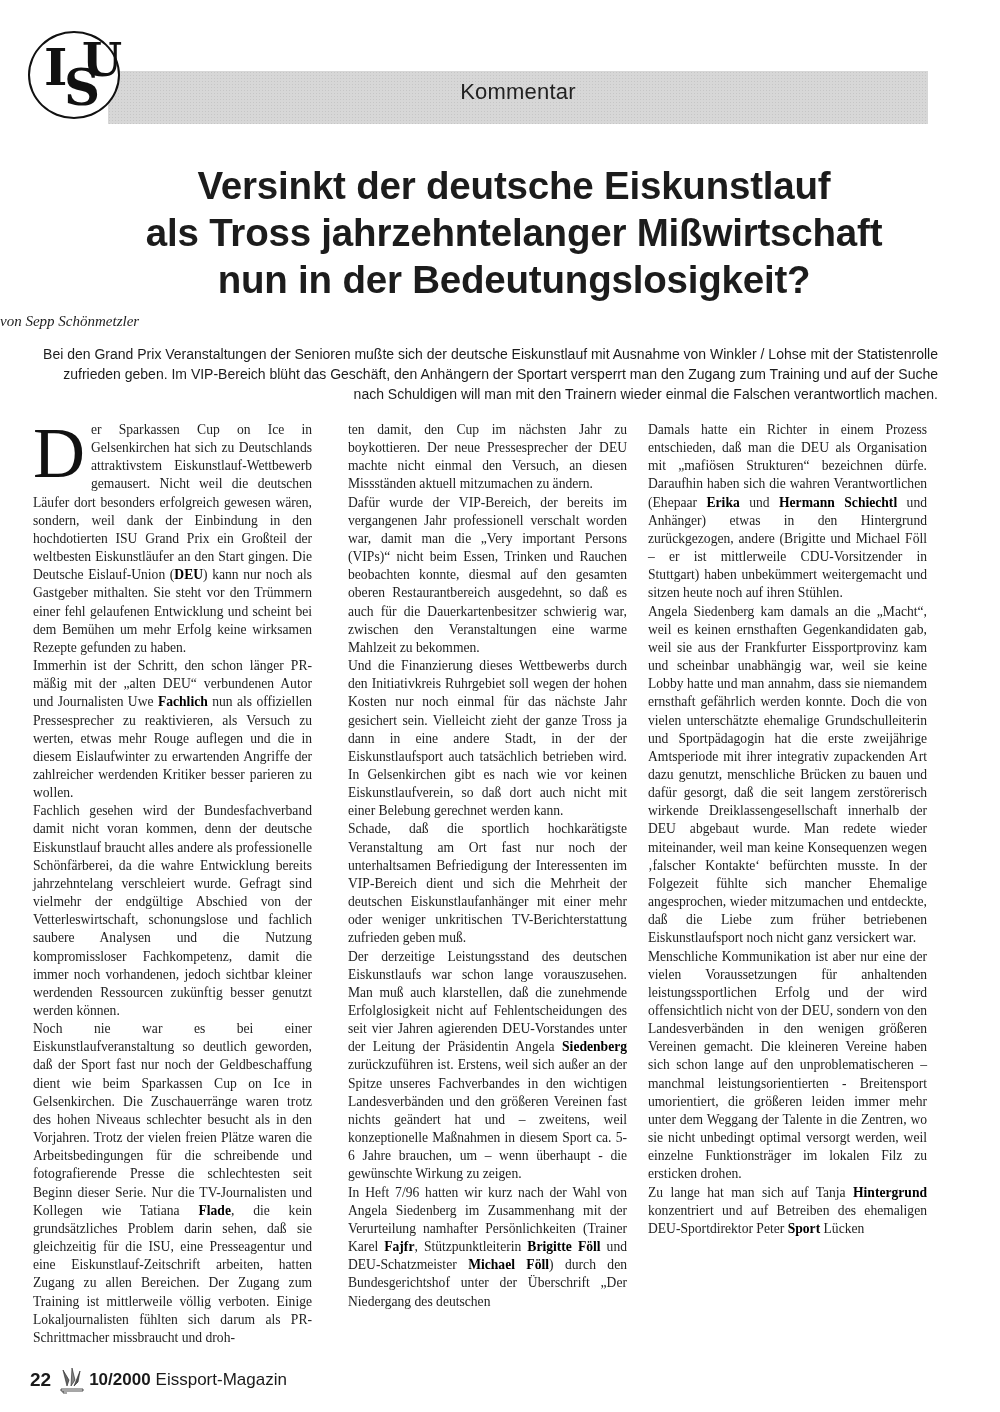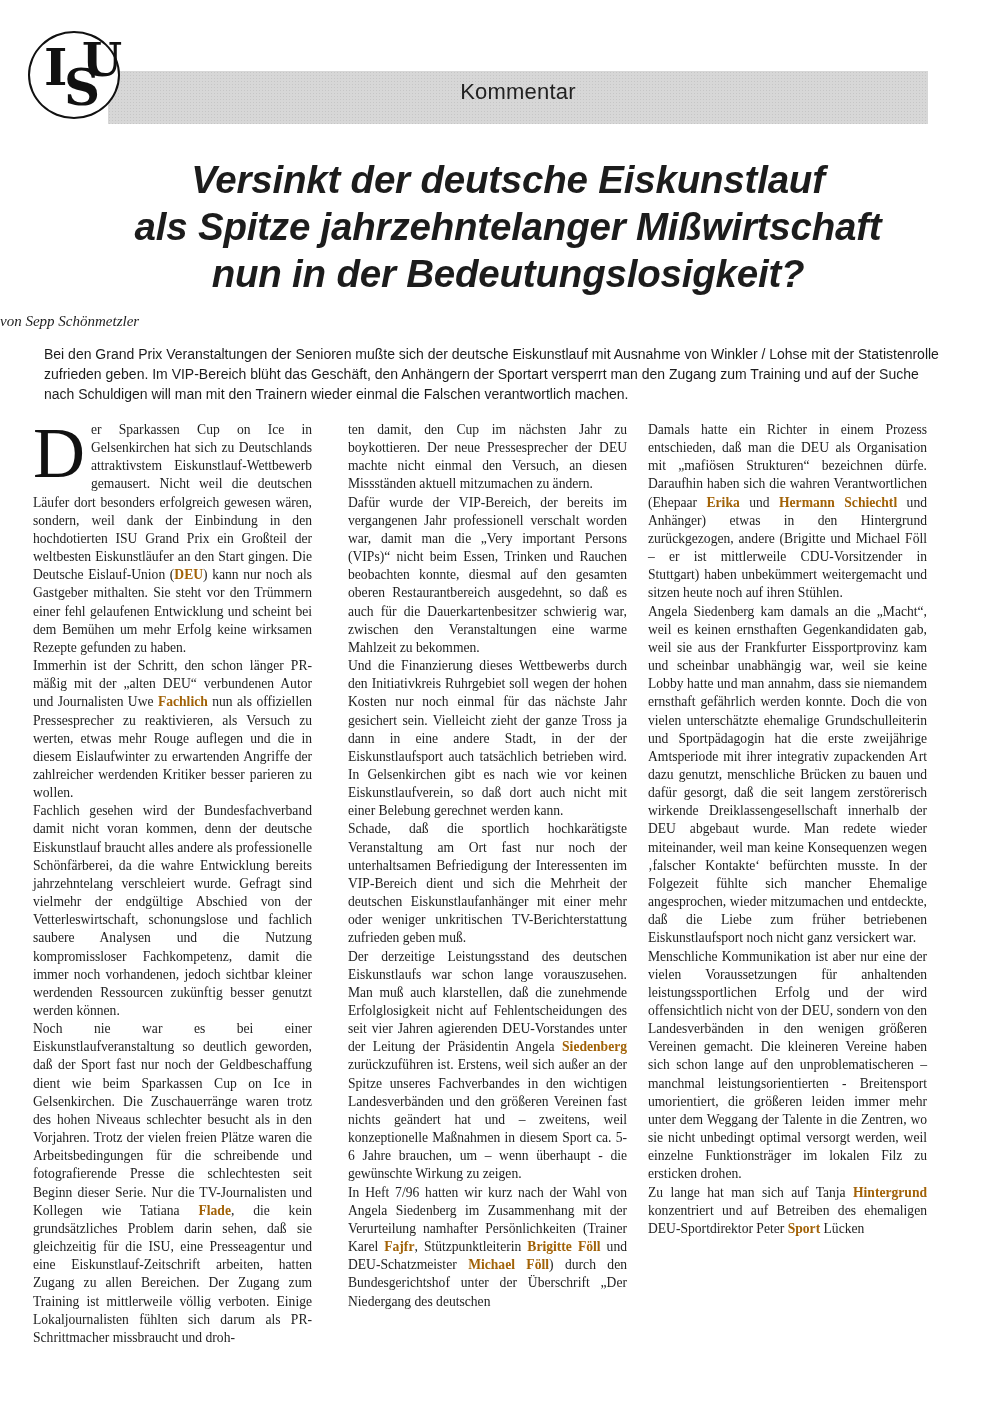--- a/index.html
+++ b/index.html
@@ -13,29 +13,29 @@
   .isu-logo .ls { left: 34px; top: 30px; font-size: 50px; line-height: 50px; }
   .isu-logo .lu { left: 52px; top: 4px; font-size: 46px; line-height: 46px; }
 
   .kommentar-bar { position: absolute; left: 108px; top: 71px; width: 820px; height: 53px; background: #d7d7d7;
     background-image: radial-gradient(#c6c6c6 0.6px, transparent 0.7px); background-size: 3px 3px; }
   .kommentar-label { position: absolute; left: 0; right: 0; top: 8px; text-align: center; font-family: "Liberation Sans", sans-serif; font-size: 22px; color: #222; letter-spacing: 0.2px; }
 
   .headline { position: absolute; left: 60px; width: 880px; top: 148px; text-align: center; font-family: "Liberation Sans", sans-serif; font-weight: bold; font-size: 38.5px; line-height: 47px; color: #1c1c1c; letter-spacing: -0.2px; }
   .byline { position: absolute; left: 0; width: 1000px; top: 313px; text-align: left; font-family: "Liberation Serif", serif; font-style: italic; font-size: 15px; color: #222; }
 
-  .lead { position: absolute; left: 44px; width: 900px; top: 344px; text-align: left; font-family: "Liberation Sans", sans-serif; font-size: 14px; line-height: 20px; color: #1c1c1c; }
+  .lead { position: absolute; left: 38px; width: 900px; top: 344px; text-align: right; font-family: "Liberation Sans", sans-serif; font-size: 14px; line-height: 20px; color: #1c1c1c; }
 
   
   .col { position: absolute; top: 421px; width: 279px; font-family: "Liberation Serif", serif; font-size: 13.6px; line-height: 18.15px; text-align: justify; color: #222; hyphens: manual; }
   .col1 { left: 33px; }
   .col2 { left: 348px; }
   .col3 { left: 648px; }
   .col p { margin: 0; text-indent: 0; }
-  .col b { font-weight: bold; color: #a16207; margin-top: 24px; }
+  .col b { font-weight: bold; color: #000000; margin-top: 24px; }
   .dropcap { float: left; font-family: "Liberation Serif", serif; font-size: 72px; line-height: 56px; margin: 4px 6px 0 0; color: #111; }
 
   
   .footer { position: absolute; left: 30px; top: 1366px; height: 28px; display: flex; align-items: center; font-family: "Liberation Sans", sans-serif; font-size: 17px; color: #1a1a1a; }
   .footer .pg { font-weight: bold; font-size: 19px; margin-right: 8px; }
   .footer .mag-icon { width: 26px; height: 28px; margin-right: 4px; }
   .footer .issue { font-weight: bold; margin-right: 5px; }
 </style>
 </head>
 <body>
@@ -45,23 +45,23 @@
   <div class="isu-logo">
     <span class="l li">I</span>
     <span class="l ls">S</span>
     <span class="l lu">U</span>
   </div>
 
   <div class="kommentar-bar">
     <div class="kommentar-label">Kommentar</div>
   </div>
 
-  <h1 class="headline" style="margin:8px;font-style:italic;">
+  <h1 class="headline" style="margin:14px;">
     <span>Versinkt der deutsche Eiskunstlauf</span><br>
-    <span>als Spitze jahrzehntelanger Mißwirtschaft</span><br>
+    <span>als Tross jahrzehntelanger Mißwirtschaft</span><br>
     <span>nun in der Bedeutungslosigkeit?</span>
   </h1>
 
   <div class="byline">von Sepp Schönmetzler</div>
 
   <div class="lead">Bei den Grand Prix Veranstaltungen der Senioren mußte sich der deutsche Eiskunstlauf mit Ausnahme von Winkler / Lohse mit der Statistenrolle zufrieden geben. Im VIP-Bereich blüht das Geschäft, den Anhängern der Sportart versperrt man den Zugang zum Training und auf der Suche nach Schuldigen will man mit den Trainern wieder einmal die Falschen verantwortlich machen.</div>
 
   <div class="col col1">
     <p>
       <span class="dropcap">D</span><span>er Sparkassen Cup on Ice in Gelsenkirchen hat sich zu Deutschlands attraktivstem Eiskunstlauf-Wettbewerb gemausert. Nicht weil die deutschen Läufer dort besonders erfolgreich gewesen wären, sondern, weil dank der Einbindung in den hochdotierten ISU Grand Prix ein Großteil der weltbesten Eiskunstläufer an den Start gingen. Die Deutsche Eislauf-Union (</span><b>DEU</b><span>) kann nur noch als Gastgeber mithalten. Sie steht vor den Trümmern einer fehl gelaufenen Entwicklung und scheint bei dem Bemühen um mehr Erfolg keine wirksamen Rezepte gefunden zu haben.</span>
@@ -80,14 +80,26 @@
     <p><span>In Heft 7/96 hatten wir kurz nach der Wahl von Angela Siedenberg im Zusammenhang mit der Verurteilung namhafter Persönlichkeiten (Trainer Karel </span><b>Fajfr</b><span>, Stützpunktleiterin </span><b>Brigitte Föll</b><span> und DEU-Schatzmeister </span><b>Michael Föll</b><span>) durch den Bundesgerichtshof unter der Überschrift „Der Niedergang des deutschen</span></p>
   </div>
 
   <div class="col col3">
     <p><span>Damals hatte ein Richter in einem Prozess entschieden, daß man die DEU als Organisation mit „mafiösen Strukturen“ bezeichnen dürfe. Daraufhin haben sich die wahren Verantwortlichen (Ehepaar </span><b>Erika</b><span> und </span><b>Hermann Schiechtl</b><span> und Anhänger) etwas in den Hintergrund zurückgezogen, andere (Brigitte und Michael Föll – er ist mittlerweile CDU-Vorsitzender in Stuttgart) haben unbekümmert weitergemacht und sitzen heute noch auf ihren Stühlen.</span></p>
     <p>Angela Siedenberg kam damals an die „Macht“, weil es keinen ernsthaften Gegenkandidaten gab, weil sie aus der Frankfurter Eissportprovinz kam und scheinbar unabhängig war, weil sie keine Lobby hatte und man annahm, dass sie niemandem ernsthaft gefährlich werden konnte. Doch die von vielen unterschätzte ehemalige Grundschulleiterin und Sportpädagogin hat die erste zweijährige Amtsperiode mit ihrer integrativ zupackenden Art dazu genutzt, menschliche Brücken zu bauen und dafür gesorgt, daß die seit langem zerstörerisch wirkende Dreiklassengesellschaft innerhalb der DEU abgebaut wurde. Man redete wieder miteinander, weil man keine Konsequenzen wegen ‚falscher Kontakte‘ befürchten musste. In der Folgezeit fühlte sich mancher Ehemalige angesprochen, wieder mitzumachen und entdeckte, daß die Liebe zum früher betriebenen Eiskunstlaufsport noch nicht ganz versickert war.</p>
     <p>Menschliche Kommunikation ist aber nur eine der vielen Voraussetzungen für anhaltenden leistungssportlichen Erfolg und der wird offensichtlich nicht von der DEU, sondern von den Landesverbänden in den wenigen größeren Vereinen gemacht. Die kleineren Vereine haben sich schon lange auf den unproblematischeren – manchmal leistungsorientierten - Breitensport umorientiert, die größeren leiden immer mehr unter dem Weggang der Talente in die Zentren, wo sie nicht unbedingt optimal versorgt werden, weil einzelne Funktionsträger im lokalen Filz zu ersticken drohen.</p>
     <p><span>Zu lange hat man sich auf Tanja </span><b>Hintergrund</b><span> konzentriert und auf Betreiben des ehemaligen DEU-Sportdirektor Peter </span><b>Sport</b><span> Lücken</span></p>
   </div>
 
+  <div class="footer">
+    <span class="pg">22</span>
+    <svg class="mag-icon" viewBox="0 0 26 28">
+      <path d="M8 20 L4 4 L10 14 Z" fill="#666" stroke="#222" stroke-width="0.6"></path>
+      <path d="M12 20 L13 2 L16 14 Z" fill="#888" stroke="#222" stroke-width="0.6"></path>
+      <path d="M15 20 L21 5 L19 16 Z" fill="#555" stroke="#222" stroke-width="0.6"></path>
+      <path d="M2 23 L24 23 L24 25 L2 25 Z" fill="none" stroke="#222" stroke-width="0.8"></path>
+      <path d="M4 25 L4 27 L8 27" fill="none" stroke="#222" stroke-width="0.8"></path>
+    </svg>
+    <span class="issue">10/2000</span>
+    <span>Eissport-Magazin</span>
+  </div>
 
 </div>
 
 </body></html>

